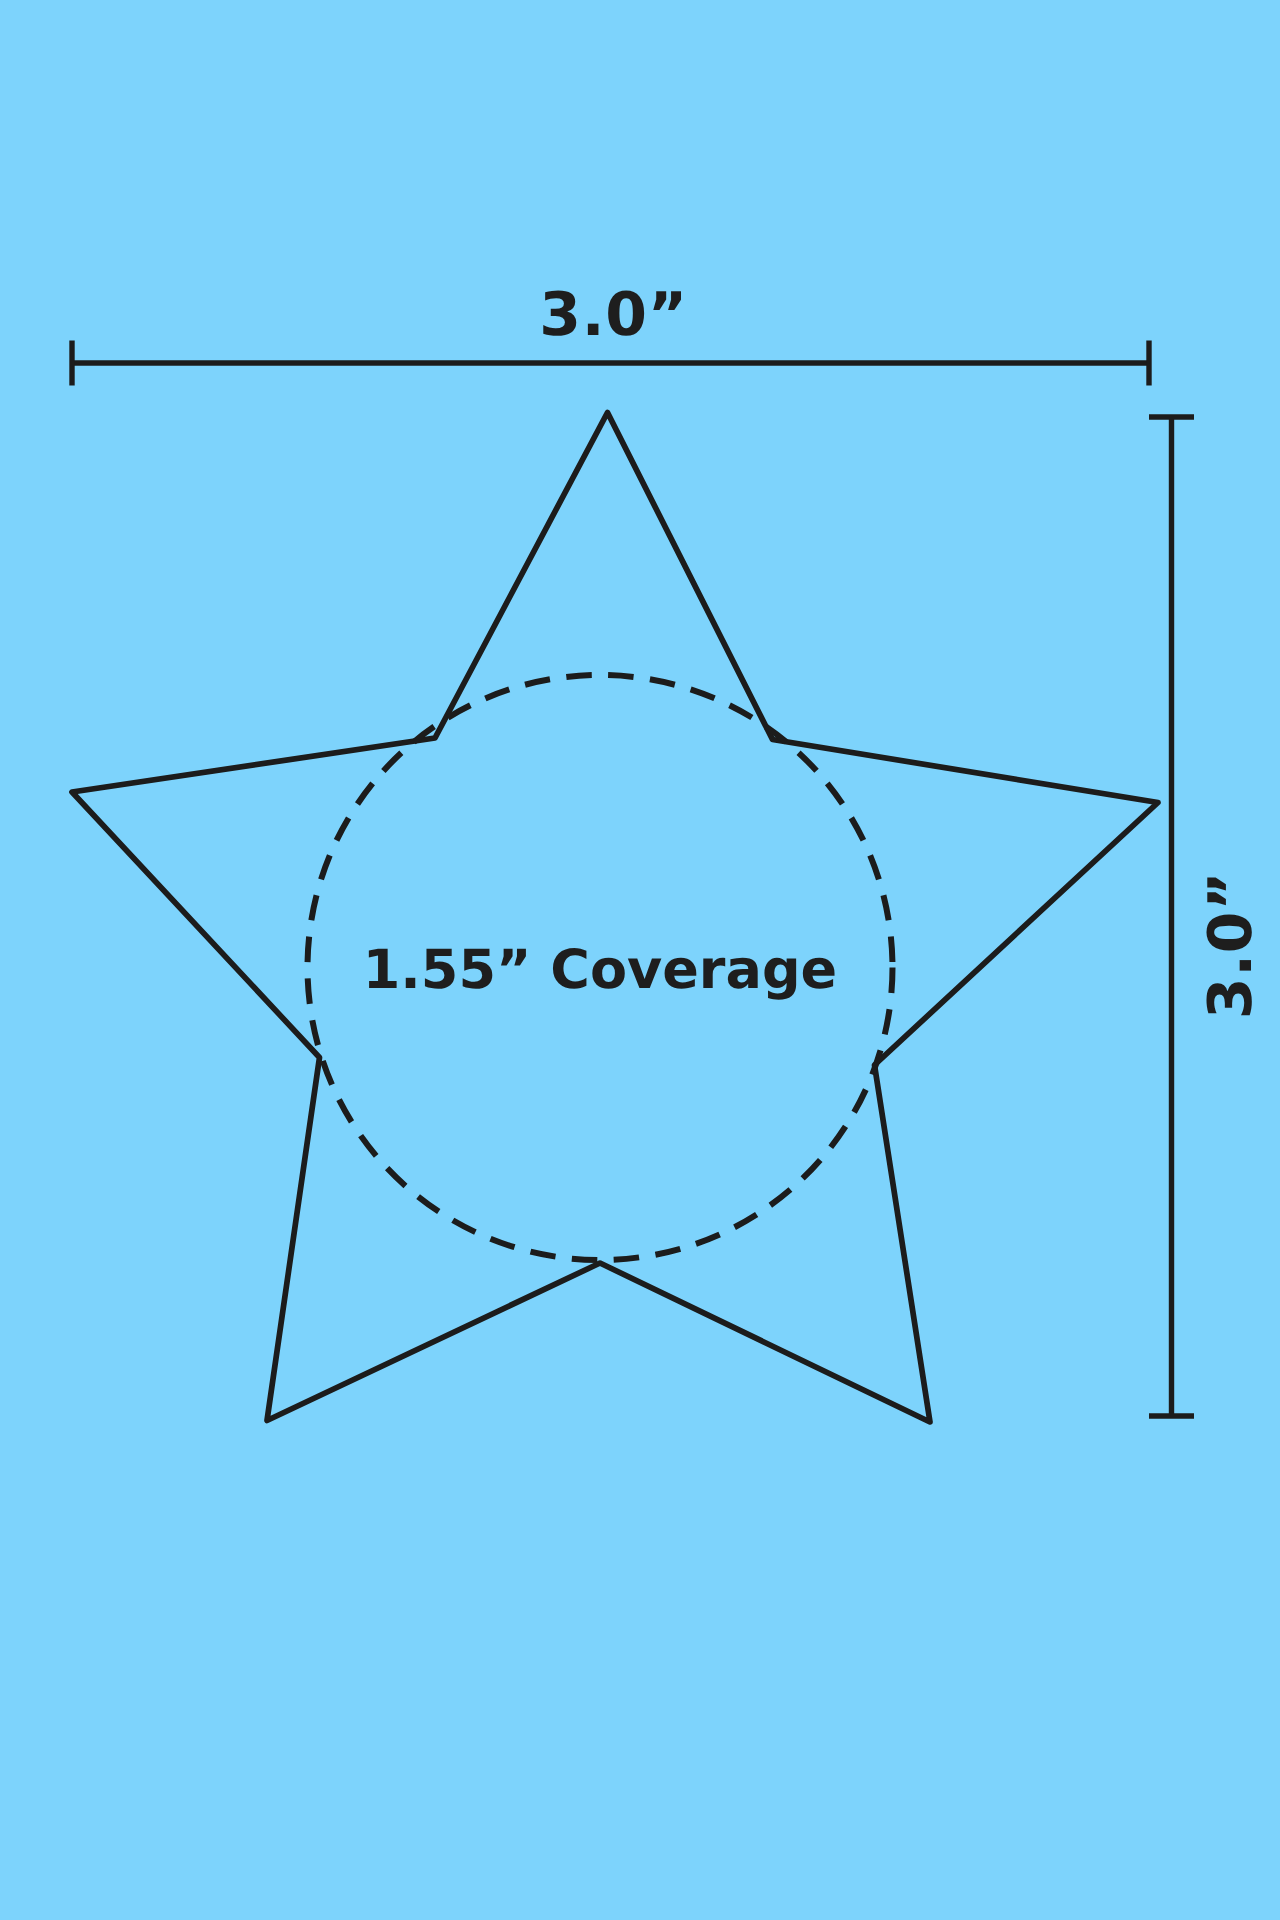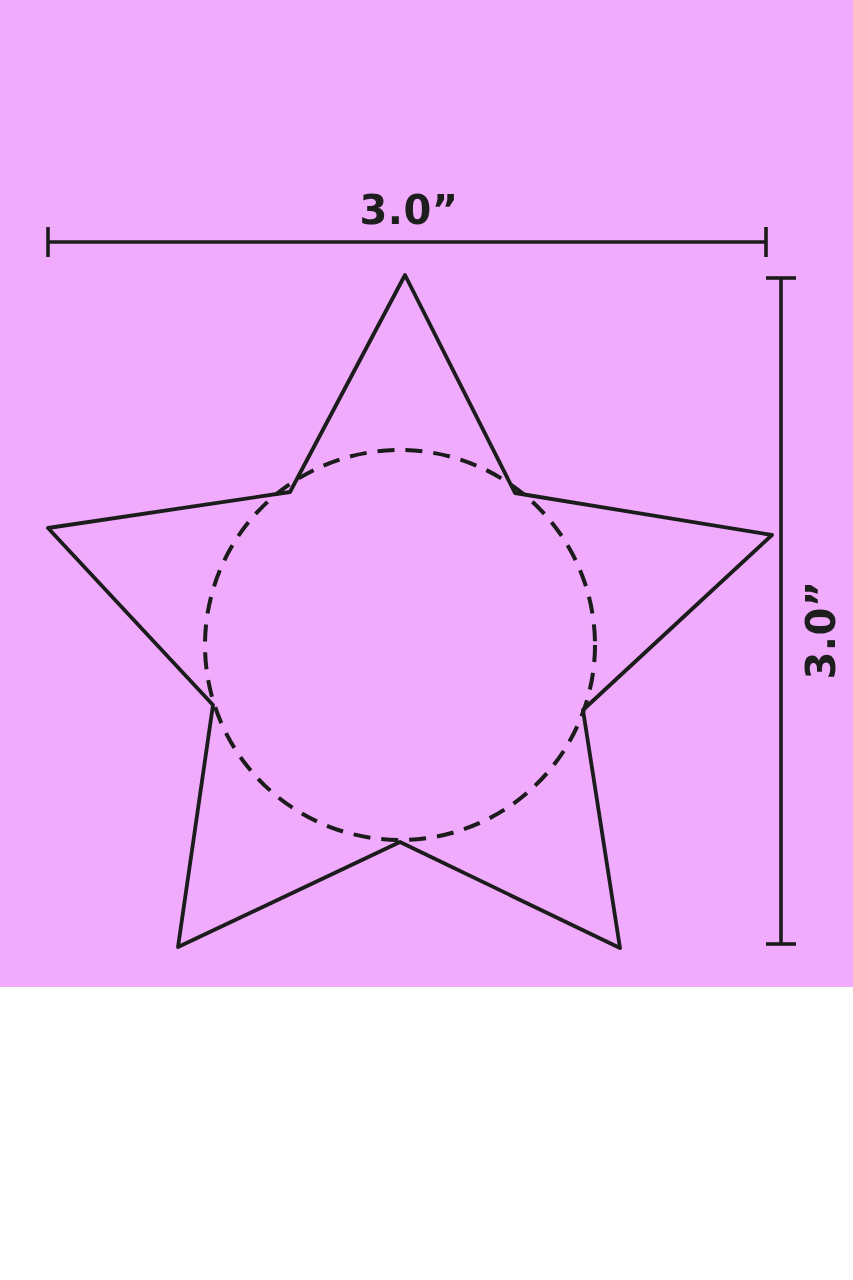--- a/index.html
+++ b/index.html
@@ -3,22 +3,22 @@
 <meta charset="utf-8">
 <style>
   html, body {
     margin: 0;
     padding: 0;
     background: #ffffff;
   }
   .canvas {
     position: relative;
     width: 853px;
-    height: 987px;
-    background: #f0abfc;
+    height: 1280px;
+    background: #7dd3fc;
     overflow: hidden;
     font-family: "DejaVu Sans", "Liberation Sans", sans-serif;
   }
   .diagram-svg {
     position: absolute;
     left: 0;
     top: 0;
   }
   .dim-label {
     position: absolute;
@@ -65,14 +65,15 @@
 
     <polygon points="405,275 515,493 772,535 583,710 620,948 400,842 178,947 213,705 48,528 290,492" fill="none" stroke="#1c1c1c" stroke-width="3.8" stroke-linejoin="round" stroke-linecap="round"></polygon>
 
     <circle cx="400" cy="645" r="195" fill="none" stroke="#1c1c1c" stroke-width="4" stroke-dasharray="17 11"></circle>
   </svg>
 
   <div class="dim-label width-label">3.0”</div>
 
   <div class="dim-label vertical height-label">3.0”</div>
 
+  <div class="coverage-label">1.55” Coverage</div>
 
 </div>
 
 </body></html>

